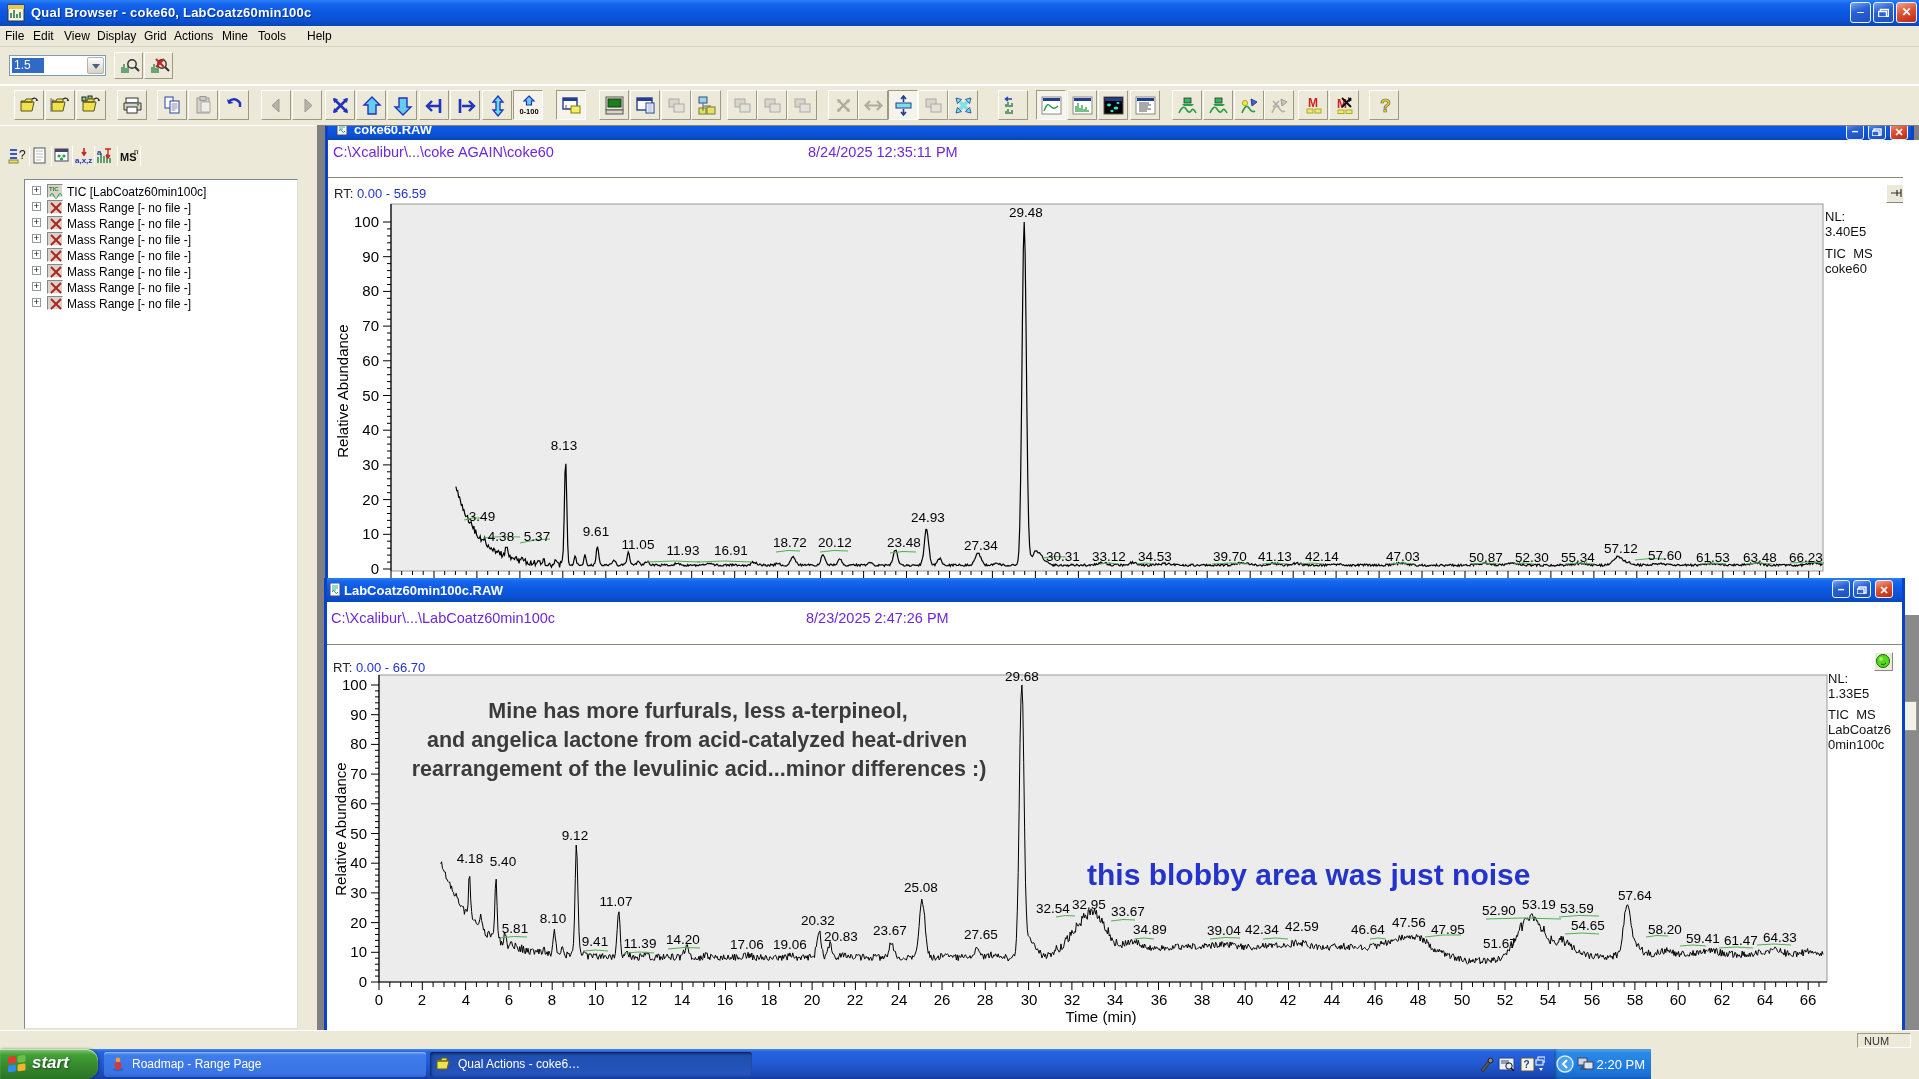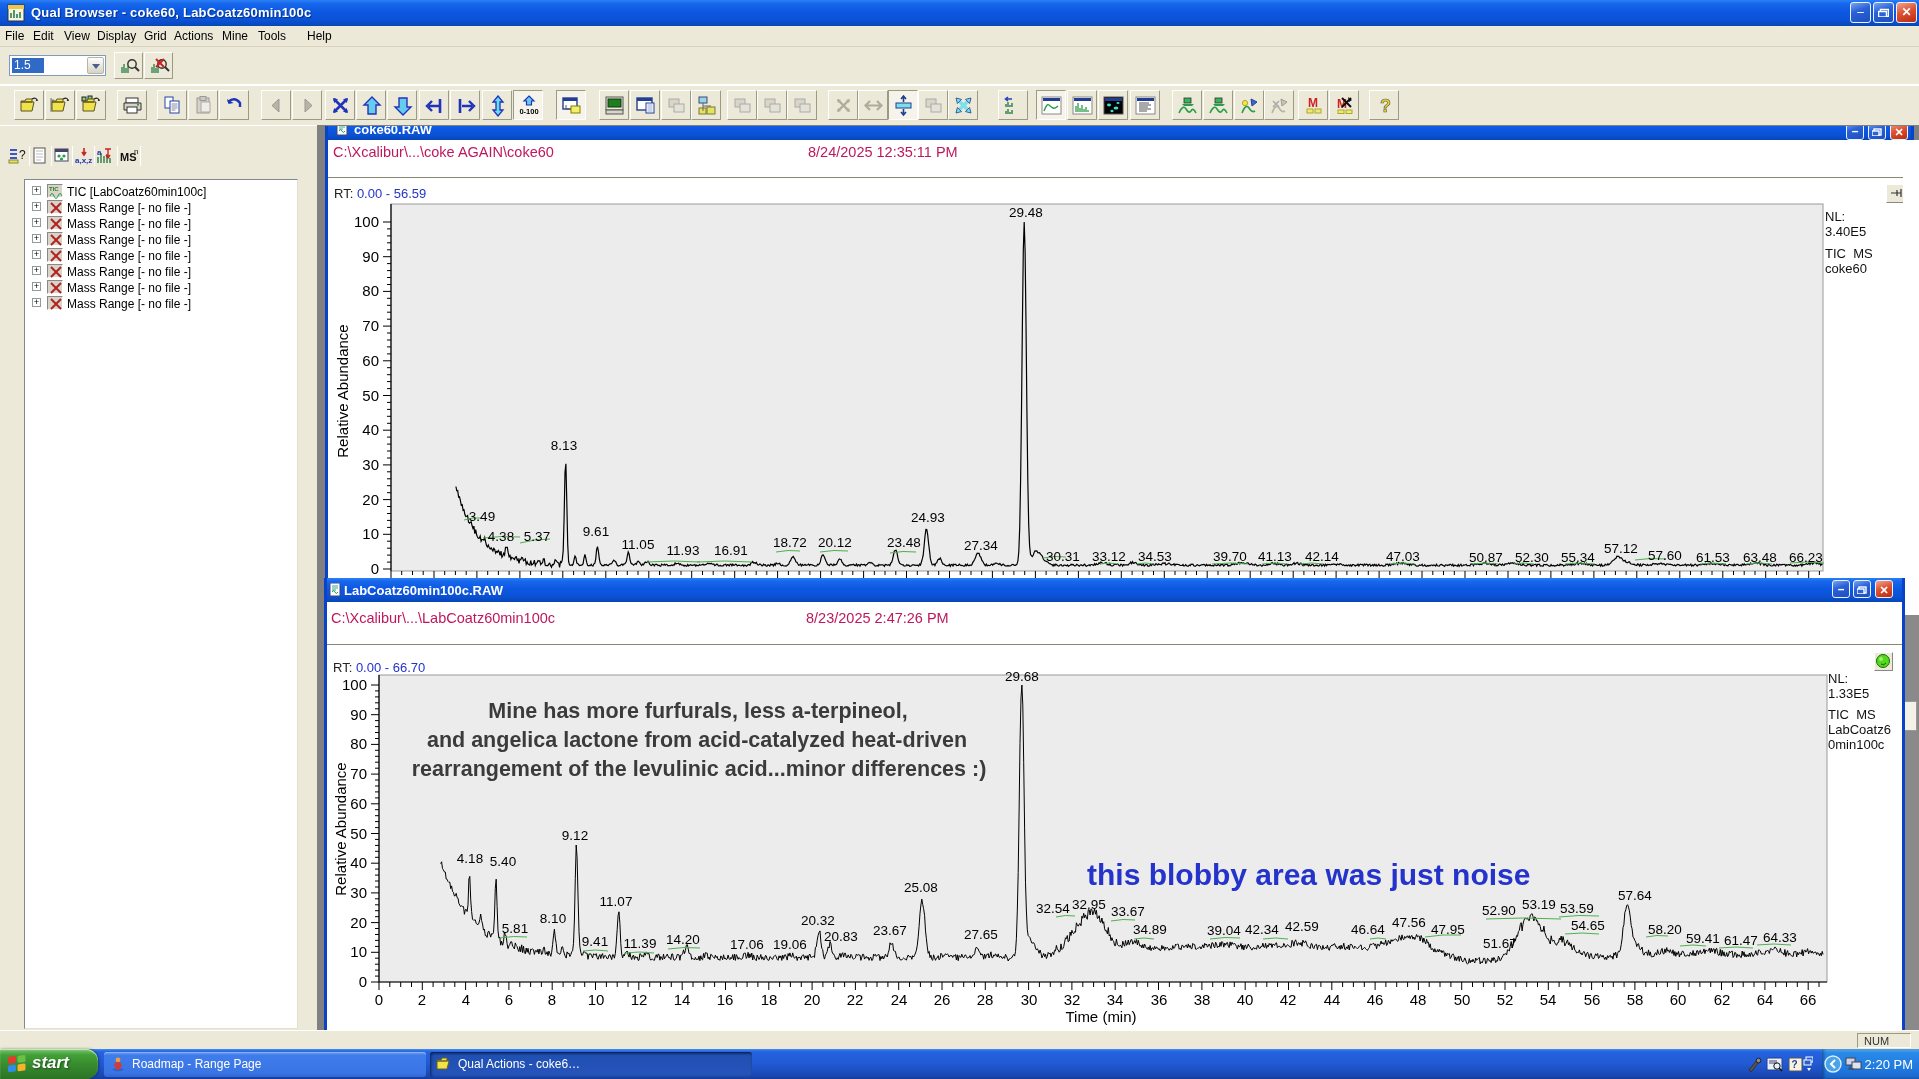--- a/index.html
+++ b/index.html
@@ -22,28 +22,28 @@
 #combo .dd:after{content:"";position:absolute;left:4px;top:6px;border:4px solid transparent;border-top:5px solid #4d6185}
 #leftpanel{left:0;top:125px;width:317px;height:905px;background:#ece9d8;border-top:1px solid #fff}
 #treebox{position:absolute;left:24px;top:53px;width:274px;height:850px;background:#fff;border:1px solid #828790;border-right-color:#e3e0cf;border-bottom-color:#e3e0cf;overflow:hidden}
 .trow{position:absolute;left:0;font-size:12px;color:#000;white-space:nowrap}
 .texp{position:absolute;width:9px;height:9px;border:1px solid #919b9c;background:#fff;font-size:9px;line-height:7px;text-align:center;color:#000}
 .ticon{position:absolute;width:16px;height:14px;background:#d8d4c8;border:1px solid #888;border-right-color:#fff;border-bottom-color:#fff}
 #mdi{left:317px;top:125px;width:1602px;height:905px;background:#808080;overflow:hidden;border-top:1px solid #808080}
 .win{position:absolute;background:#ece9d8;border:3px solid #0a42c8;border-top:none}
 .wtitle{position:absolute;left:0;top:0;width:100%;height:21px;background:linear-gradient(180deg,#2a80f5 0%,#1767ec 14%,#0d58e2 45%,#0b51d4 78%,#0646b6 100%);color:#fff;font-weight:bold;font-size:13px}
 .wclient{position:absolute;left:0;width:100%;background:#fff}
-.pathrow{position:absolute;font-size:14.5px;color:#be185d;white-space:nowrap}
+.pathrow{position:absolute;font-size:14.5px;color:#6d28d9;white-space:nowrap}
 .sep{position:absolute;left:0;width:100%;height:2px;border-top:1px solid #8a887a;border-bottom:1px solid #fdfcf5}
 .rt{position:absolute;font-size:13px;color:#222}
 .rt b{color:#2233cc;font-weight:normal}
 svg text{font-family:"Liberation Sans",sans-serif}
 #statusbar{left:0;top:1030px;width:1919px;height:19px;background:#ece9d8;border-top:1px solid #fff}
 #num{position:absolute;right:8px;top:2px;width:54px;height:15px;border:1px solid #9d9a84;border-right-color:#fff;border-bottom-color:#fff;font-size:11px;color:#333;padding:1px 0 0 6px}
-#taskbar{left:0;top:1049px;width:1919px;height:30px;background:linear-gradient(180deg,#418df5 0%,#2663e0 9%,#2159d2 50%,#1a48b4 88%,#143c9b 100%)}
+#taskbar{left:0;top:1049px;width:1651px;height:30px;background:linear-gradient(180deg,#418df5 0%,#2663e0 9%,#2159d2 50%,#1a48b4 88%,#143c9b 100%)}
 #startbtn{position:absolute;left:0;top:0;width:98px;height:30px;border-radius:0 12px 12px 0;background:linear-gradient(180deg,#7fc473 0%,#42a037 20%,#36872e 60%,#2a7425 100%);box-shadow:inset 0 1px 1px #c8eebc, 1px 0 3px rgba(0,0,0,.4);color:#fff;font-weight:bold;font-style:italic;font-size:17px;text-shadow:1px 1px 2px #1c4f18}
 .taskbtn{position:absolute;top:3px;height:25px;border-radius:3px;font-size:12px;color:#fff;overflow:hidden;white-space:nowrap}
 .taskbtn.on{background:linear-gradient(180deg,#173e95 0%,#2050b2 14%,#2553ba 85%,#2150b0 100%);box-shadow:inset 1px 1px 3px rgba(0,0,10,.6)}
 .taskbtn.off{background:linear-gradient(180deg,#6aa1f5 0%,#3f7ceb 14%,#3a74e4 85%,#3165d3 100%);box-shadow:inset 0 1px 0 #86b3f7}
 #tray{position:absolute;right:0;top:0;width:97px;height:30px;background:linear-gradient(180deg,#61b5f5 0%,#2a8ae8 12%,#1e77dd 70%,#1a66c9 100%);box-shadow:inset 2px 0 3px rgba(0,0,30,.35)}
 #clock{position:absolute;right:6px;top:8px;color:#fff;font-size:13px}
 </style></head>
 <body>
 <div class="abs" id="titlebar">
   <div class="abs" style="left:7px;top:4px"><svg width="18" height="18" viewBox="0 0 18 18">

